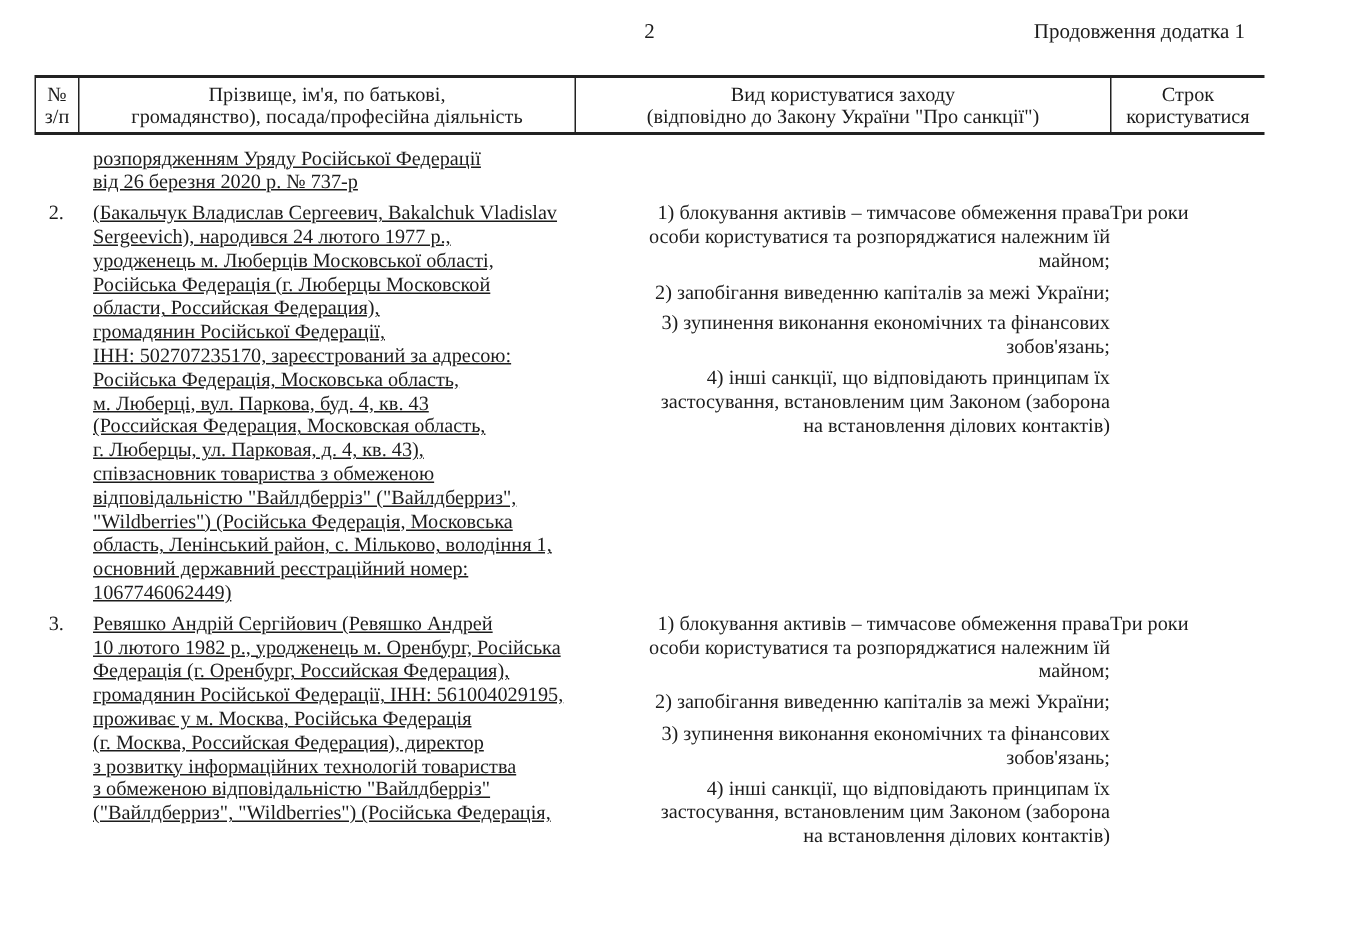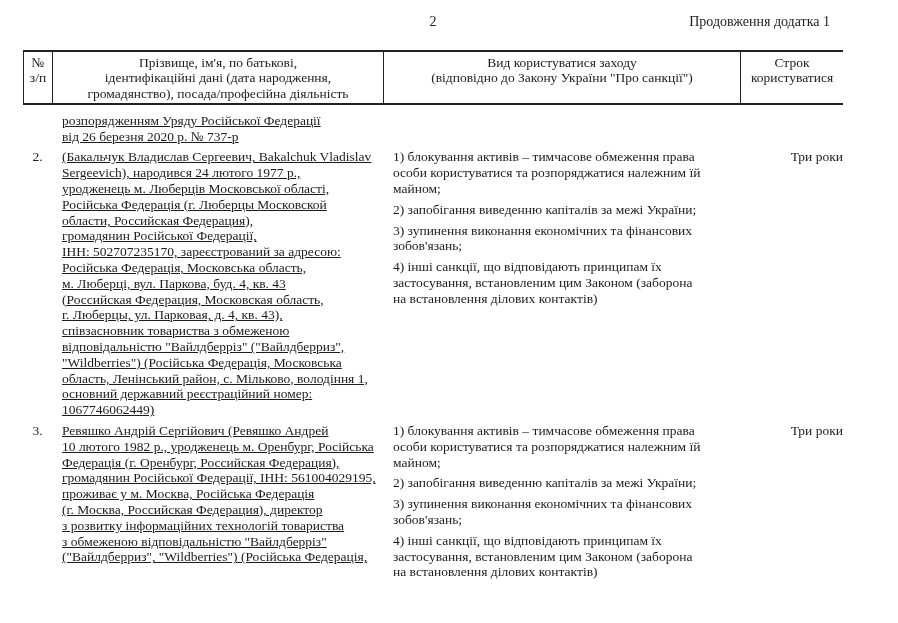--- a/index.html
+++ b/index.html
@@ -29,22 +29,22 @@
     padding:3px 4px 2px 4px;
     text-align:center;
     font-size:13.5px;
     line-height:15.3px;
   }
   .trow { margin-top:5px; }
   .trow.carryover { margin-top:0; padding-top:8px; }
   .td { font-size:13.5px; line-height:15.8px; }
   .td.col-num { text-align:center; }
   .td.col-name { padding-left:10px;text-decoration:underline; }
-  .td.col-measure { padding-left:10px; }
-  .td.col-term { text-align:right; }
+  .td.col-measure { padding-left:10px;text-align:right; }
+  .td.col-term { text-align:left; }
   .line { white-space:nowrap; }
   .td .para { margin-bottom:5px; }
   .td .para:last-child { margin-bottom:0; }
 </style>
 </head>
 <body>
 
 <div class="page">
   <div class="content">
 
@@ -55,21 +55,20 @@
 
     <div>
 
       <div class="grid thead">
         <div class="th col-num">
             <div class="line">№</div>
             <div class="line">з/п</div>
           </div>
         <div class="th col-name">
             <div class="line">Прізвище, ім'я, по батькові,</div>
-            <div class="line">ідентифікаційні дані (дата народження,</div>
             <div class="line">громадянство), посада/професійна діяльність</div>
           </div>
         <div class="th col-measure">
             <div class="line">Вид користуватися заходу</div>
             <div class="line">(відповідно до Закону України "Про санкції")</div>
           </div>
         <div class="th col-term">
             <div class="line">Строк</div>
             <div class="line">користуватися</div>
           </div>

